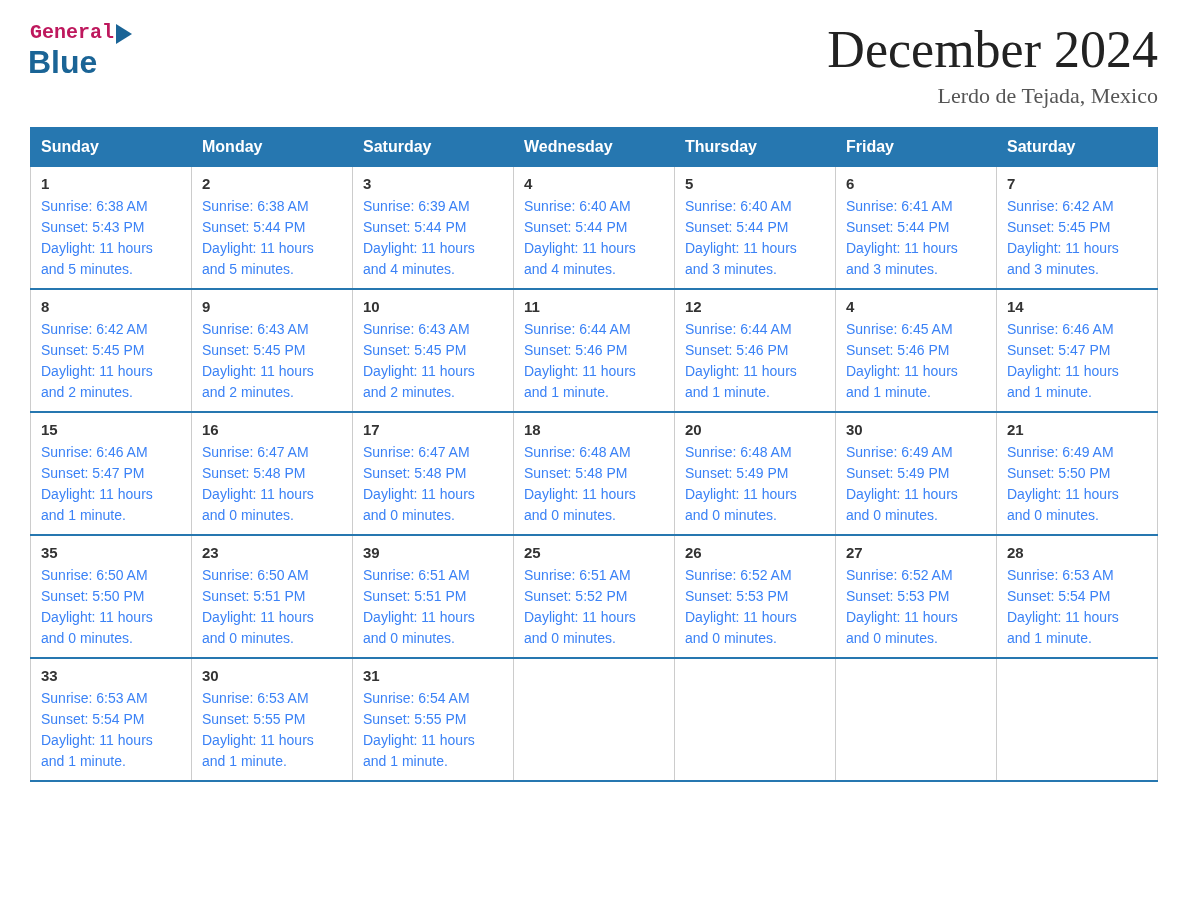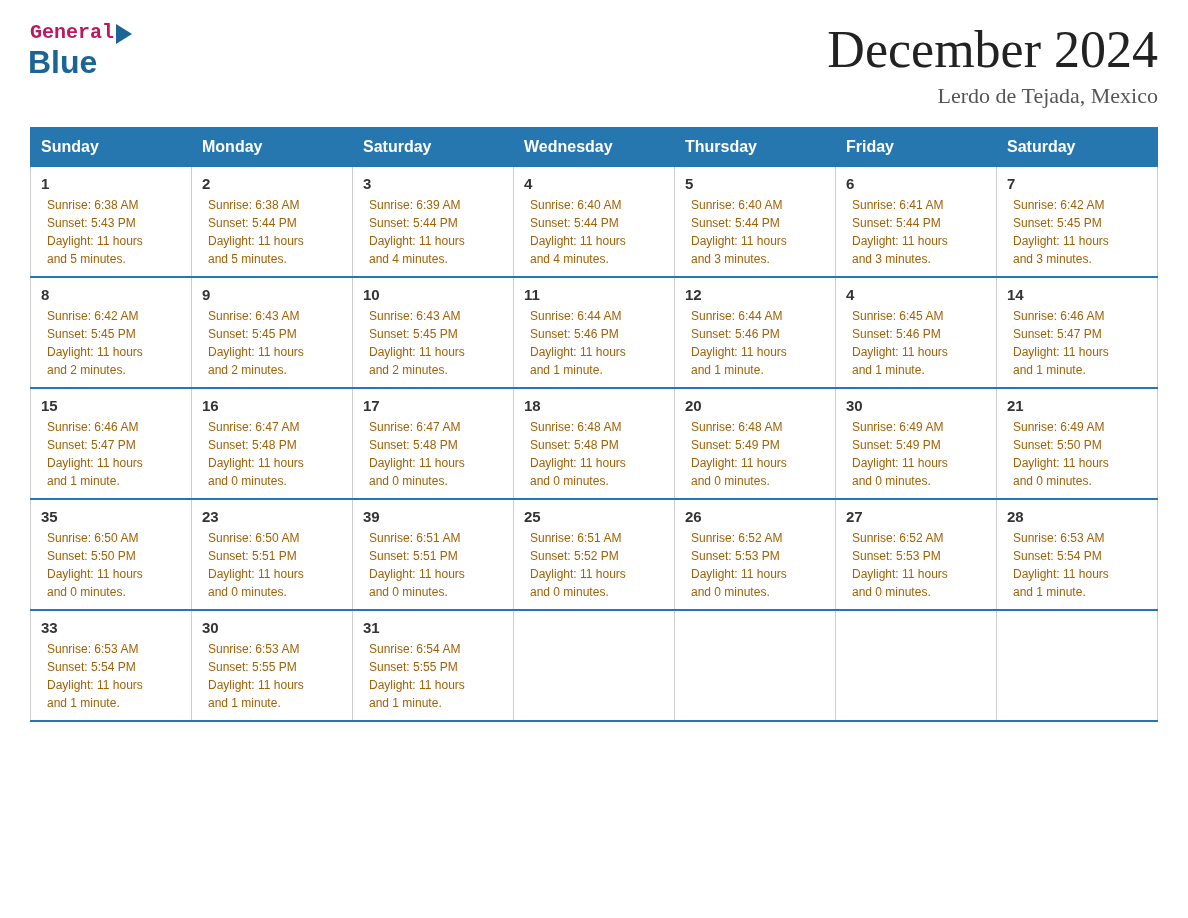--- a/index.html
+++ b/index.html
@@ -91,24 +91,23 @@
     tbody tr td:last-child {
       border-right: 1px solid #ccc;
     }
     .day-number {
       font-size: 15px;
       font-weight: bold;
       margin-bottom: 4px;
       display: block;
     }
     .day-info {
-      font-size: 12px;
+      font-size: 14px;
       line-height: 1.5;
-      color: #a16207;
-      margin-left: 6px;
+      color: #3b82f6;
     }
     .empty-cell {
       background: #fff;
     }
   </style>
 </head>
 <body>
 
 <div class="header">
   <div class="logo">

